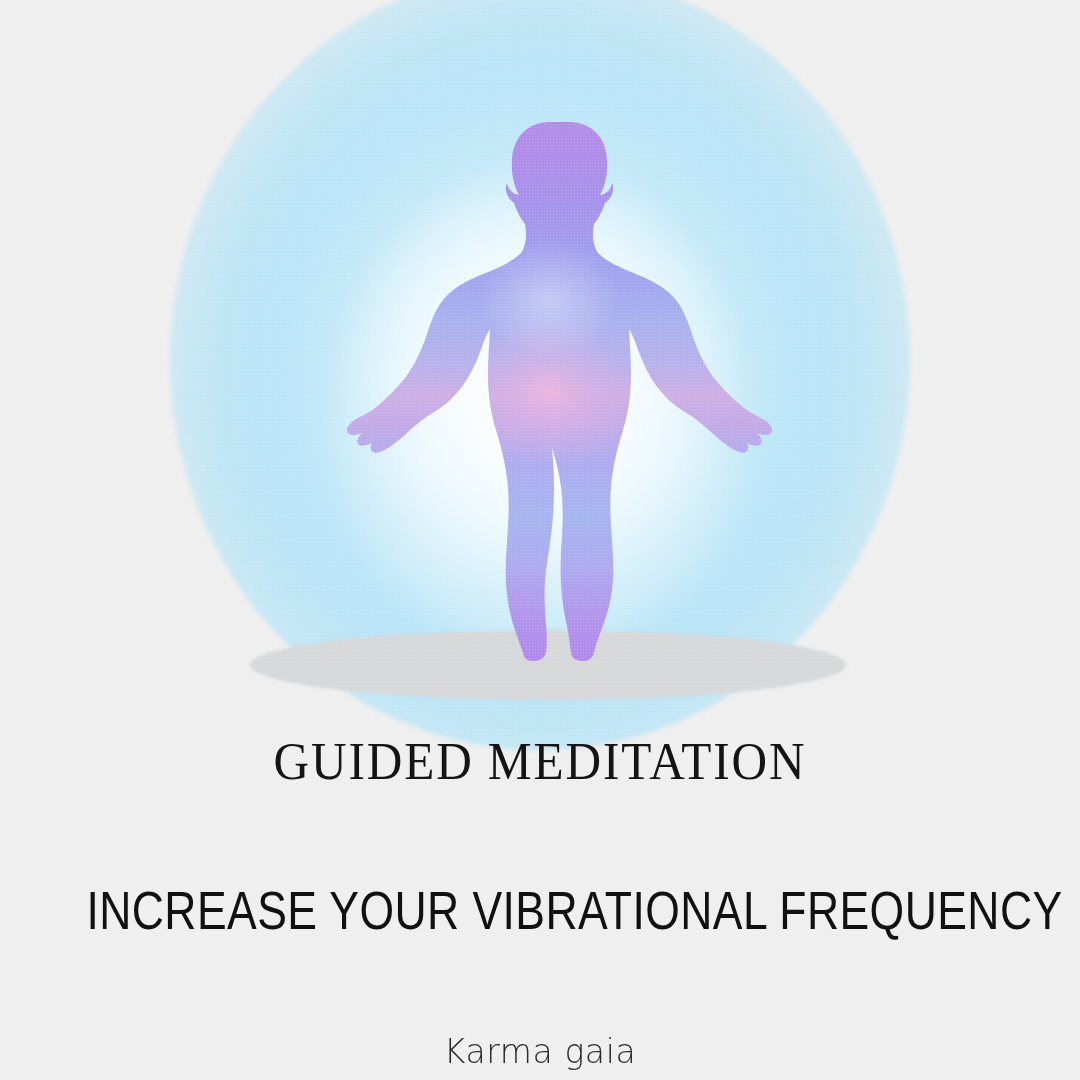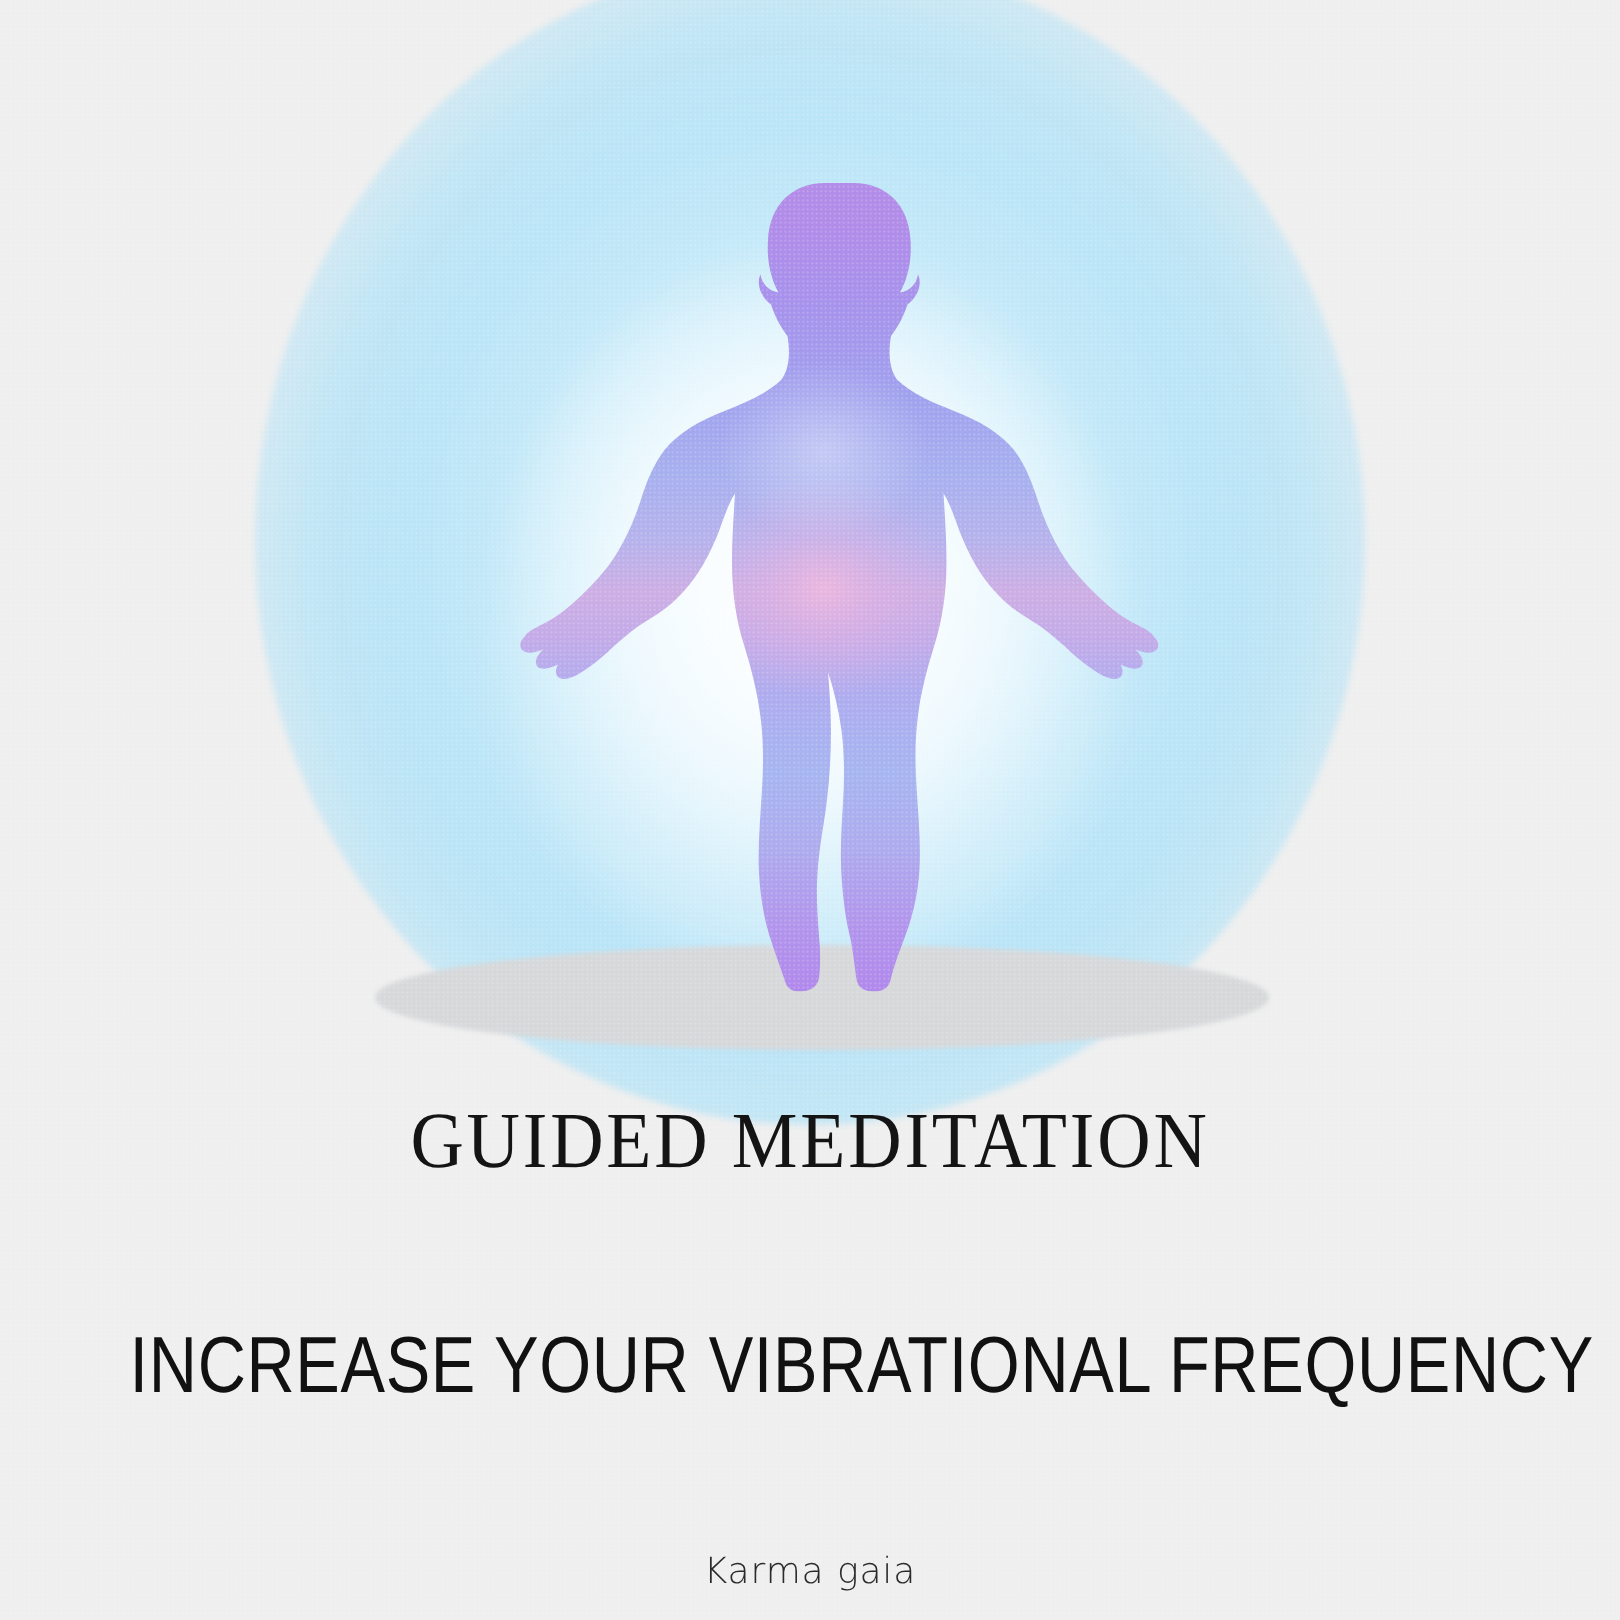--- a/index.html
+++ b/index.html
@@ -132,21 +132,21 @@
     letter-spacing: 0.5px;
     line-height: 1;
     transform: scaleX(0.84);
     transform-origin: center;
     margin: 96px 0 0 0;
     white-space: nowrap;
   }
   .signature {
     color: #2b2b2b;
     font-family: "DejaVu Sans", sans-serif;
-    font-size: 24px;
+    font-size: 33px;
     font-weight: 300;
     letter-spacing: 0.6px;
     line-height: 1;
     margin: 98px 0 0 0;
     white-space: nowrap;
   }
 </style>
 </head>
 <body>
 

